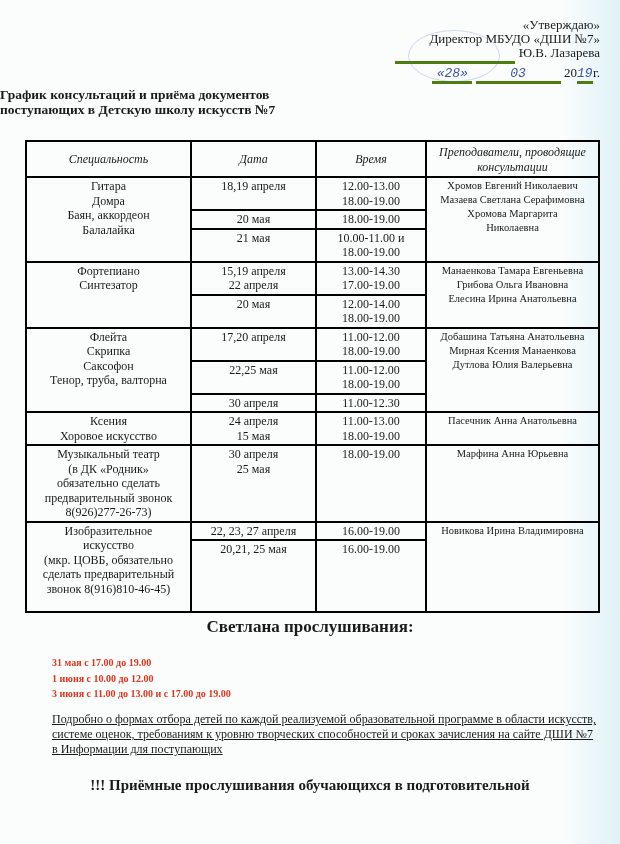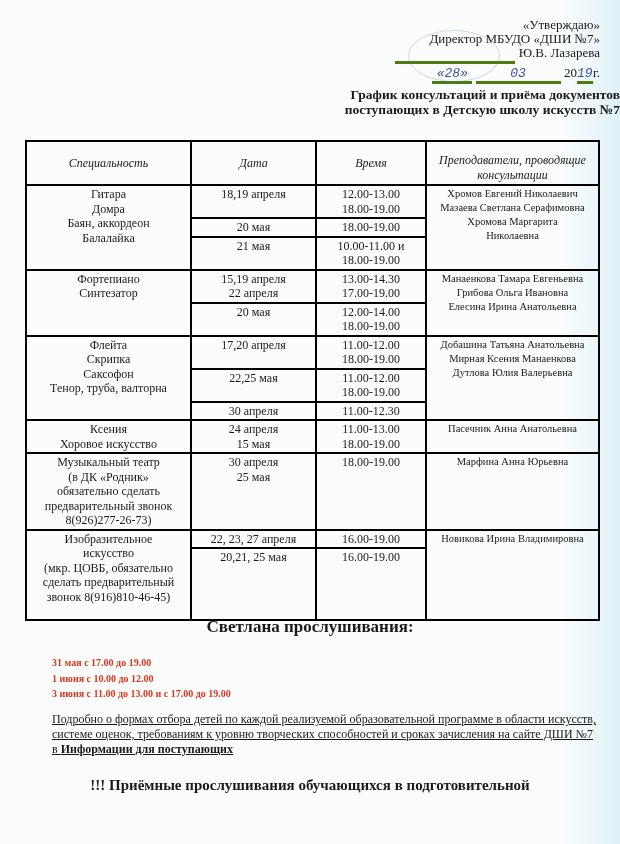--- a/index.html
+++ b/index.html
@@ -21,48 +21,48 @@
   }
   .approval .line { white-space: nowrap; }
   .approval .dateline { margin-top: 2px; }
   .approval .u { display: inline-block; border-bottom: 3px solid #4d7c0f; font-family: Liberation Mono, monospace; }
   .sig {
     position: absolute; right: 120px; top: 30px; width: 90px; height: 50px;
     border-radius: 50%; border: 1px solid rgba(80,110,190,0.25);
   }
   .title {
     position: absolute; left: 0; right: 0; top: 87px;
-    text-align: right; font-weight: bold; font-size: 13.5px; line-height: 15px;
+    text-align: left; font-weight: bold; font-size: 13.5px; line-height: 15px;
   }
   .subtitle { font-weight: normal; font-size: 12.5px; }
   table.sched {
     position: absolute; left: 25px; top: 140px; width: 573px;
     border-collapse: collapse; font-size: 12px; line-height: 14.5px;
     table-layout: fixed;
   }
   table.sched td, table.sched th {
     border: 2px solid #000000; text-align: center; vertical-align: top;
     padding: 1px 3px;
   }
   table.sched th { font-weight: normal; font-style: italic; height: 30px; vertical-align: middle; }
-  table.sched th.teach { vertical-align: top; padding-top: 11px; }
+  table.sched th.teach { vertical-align: top; padding-top: 3px; }
   .teachers { font-size: 10.5px; line-height: 14px; }
   .audition-title {
     position: absolute; left: 0; right: 0; top: 617px; text-align: center;
     font-weight: bold; font-size: 17px;
   }
   .audition-dates {
     position: absolute; left: 52px; top: 655px; color: #e0341c;
     font-weight: bold; font-size: 10px; line-height: 15.5px;
   }
   .info {
     position: absolute; left: 52px; top: 712px; width: 545px;
     font-size: 12px; line-height: 15px; text-decoration: underline;
   }
-  .info b { font-weight: bold; }
+  .info b { font-weight: normal; }
   .prep {
     position: absolute; left: 0; right: 0; top: 775px; text-align: center;
     font-weight: bold; font-size: 15px; line-height: 20px;
   }
   .prep .red { color: #e0341c; }
 </style>
 </head>
 <body>
 
 <div class="tint"></div>

